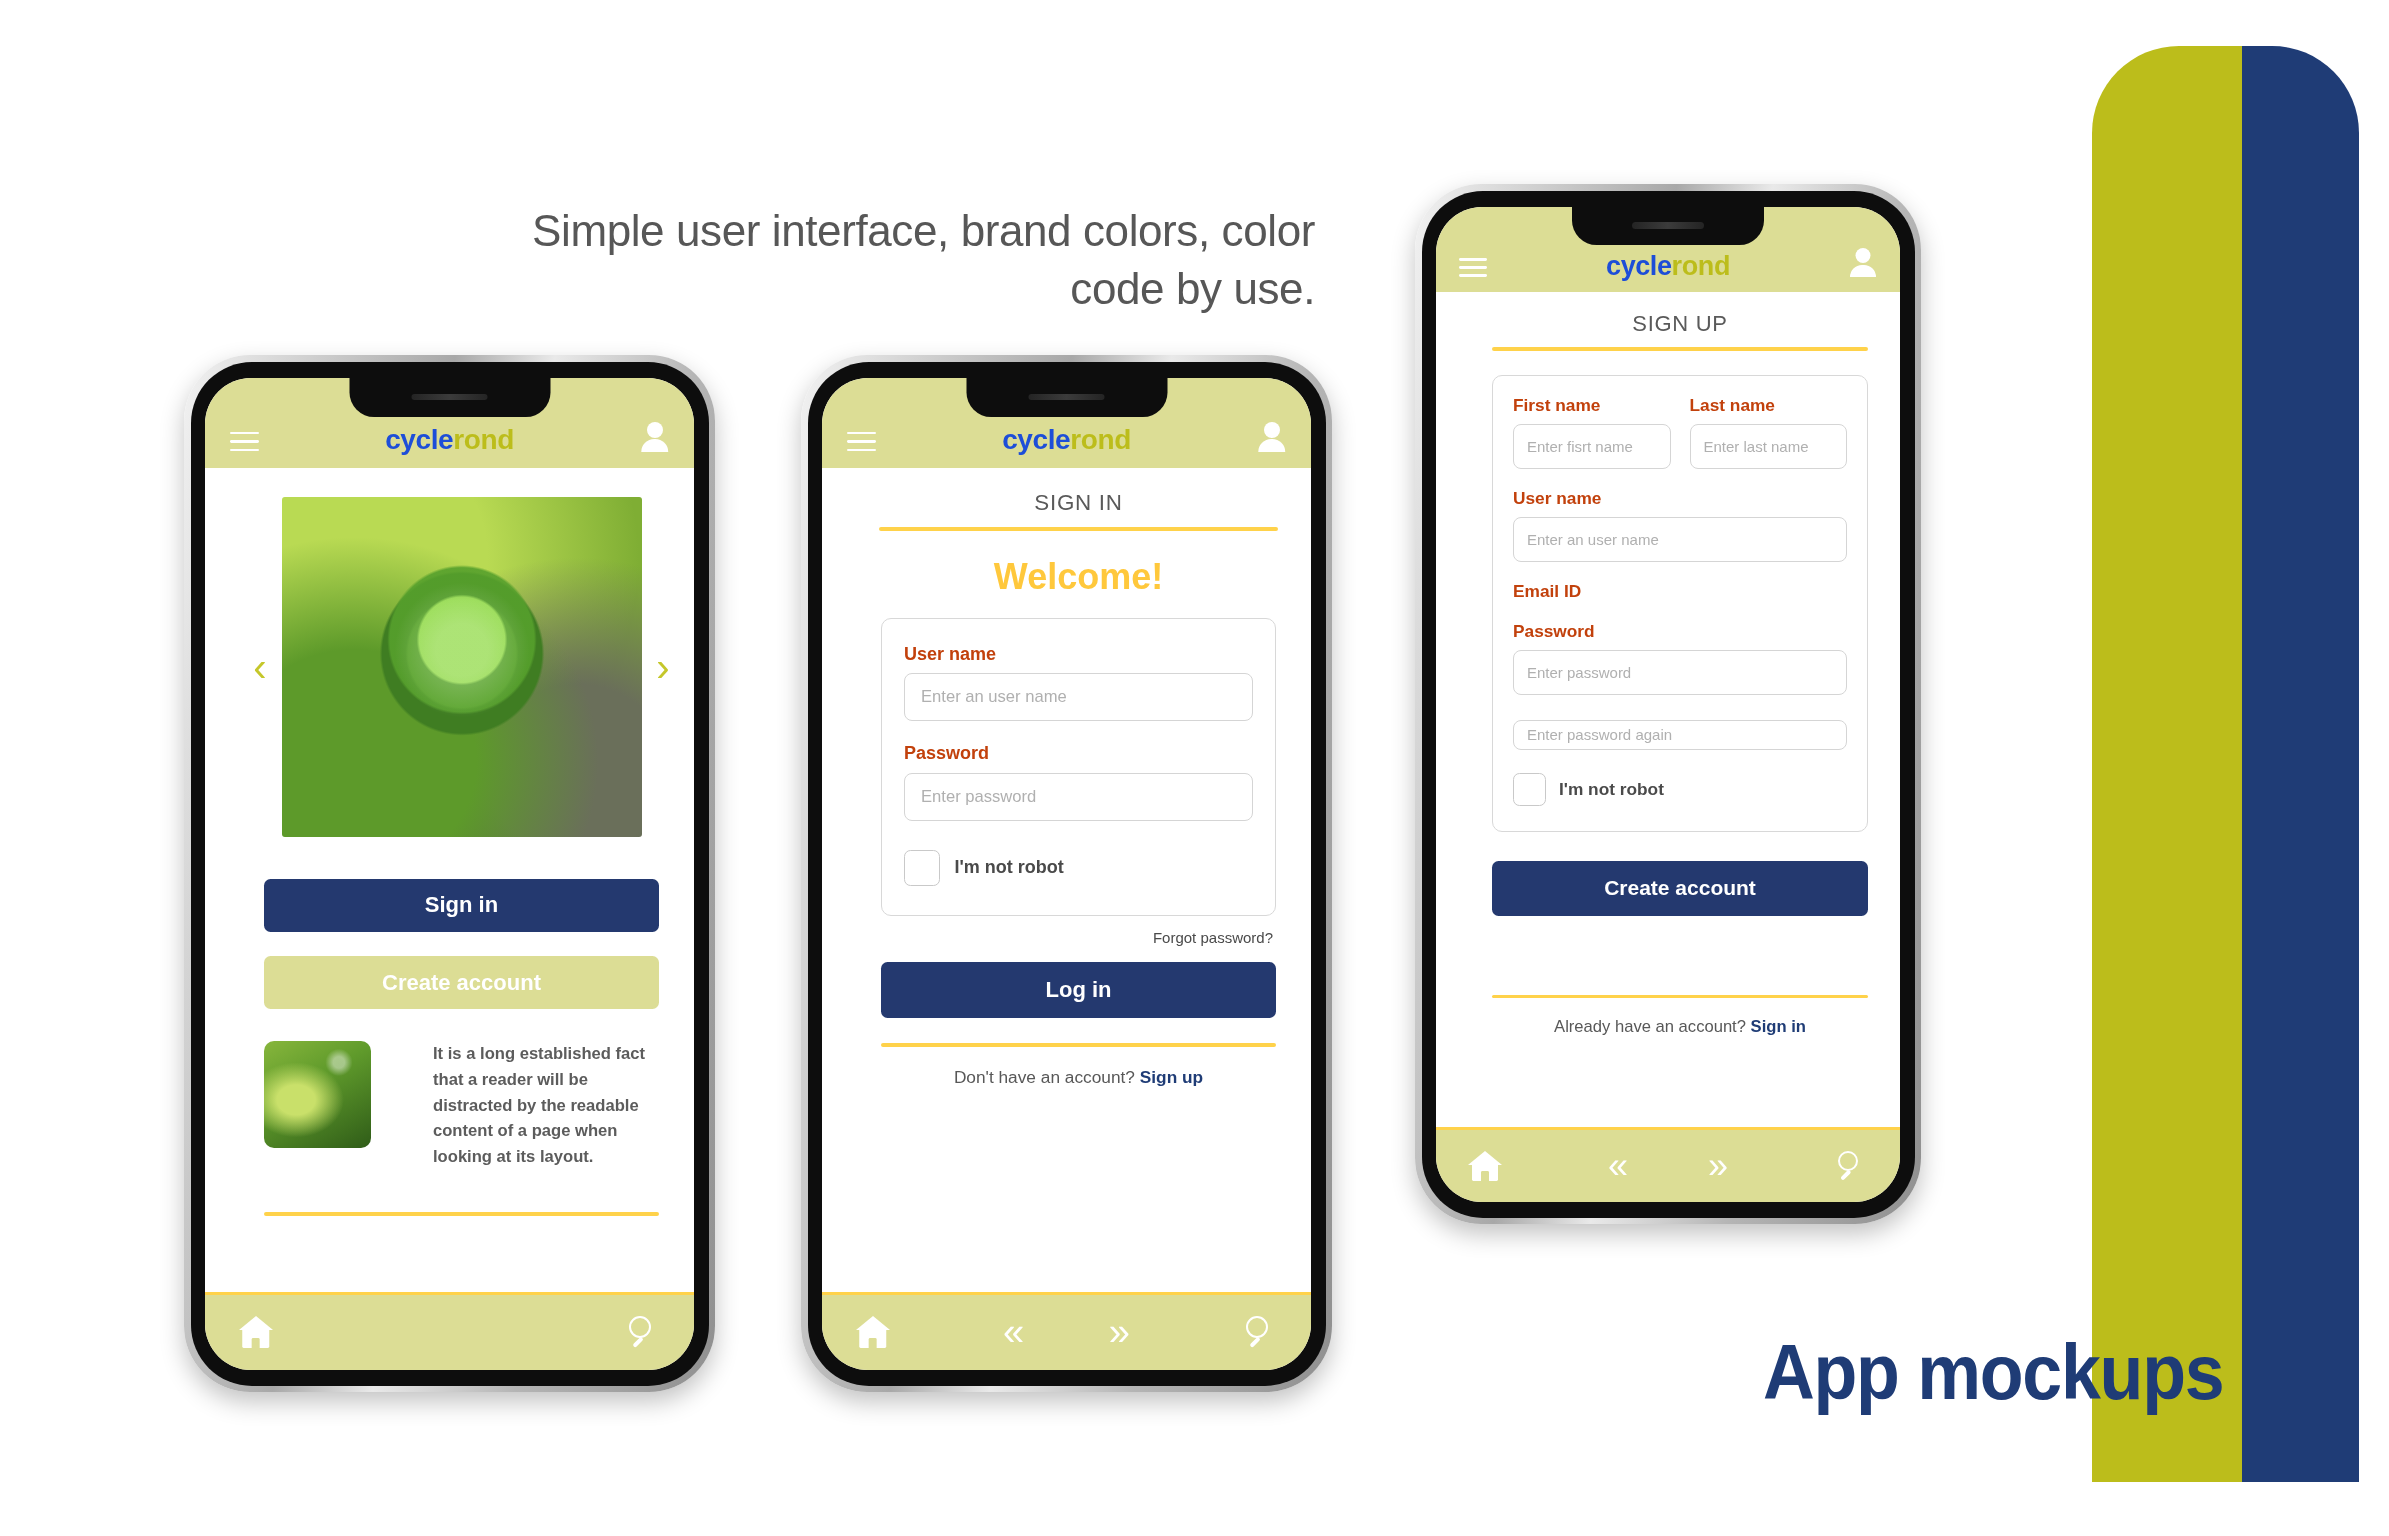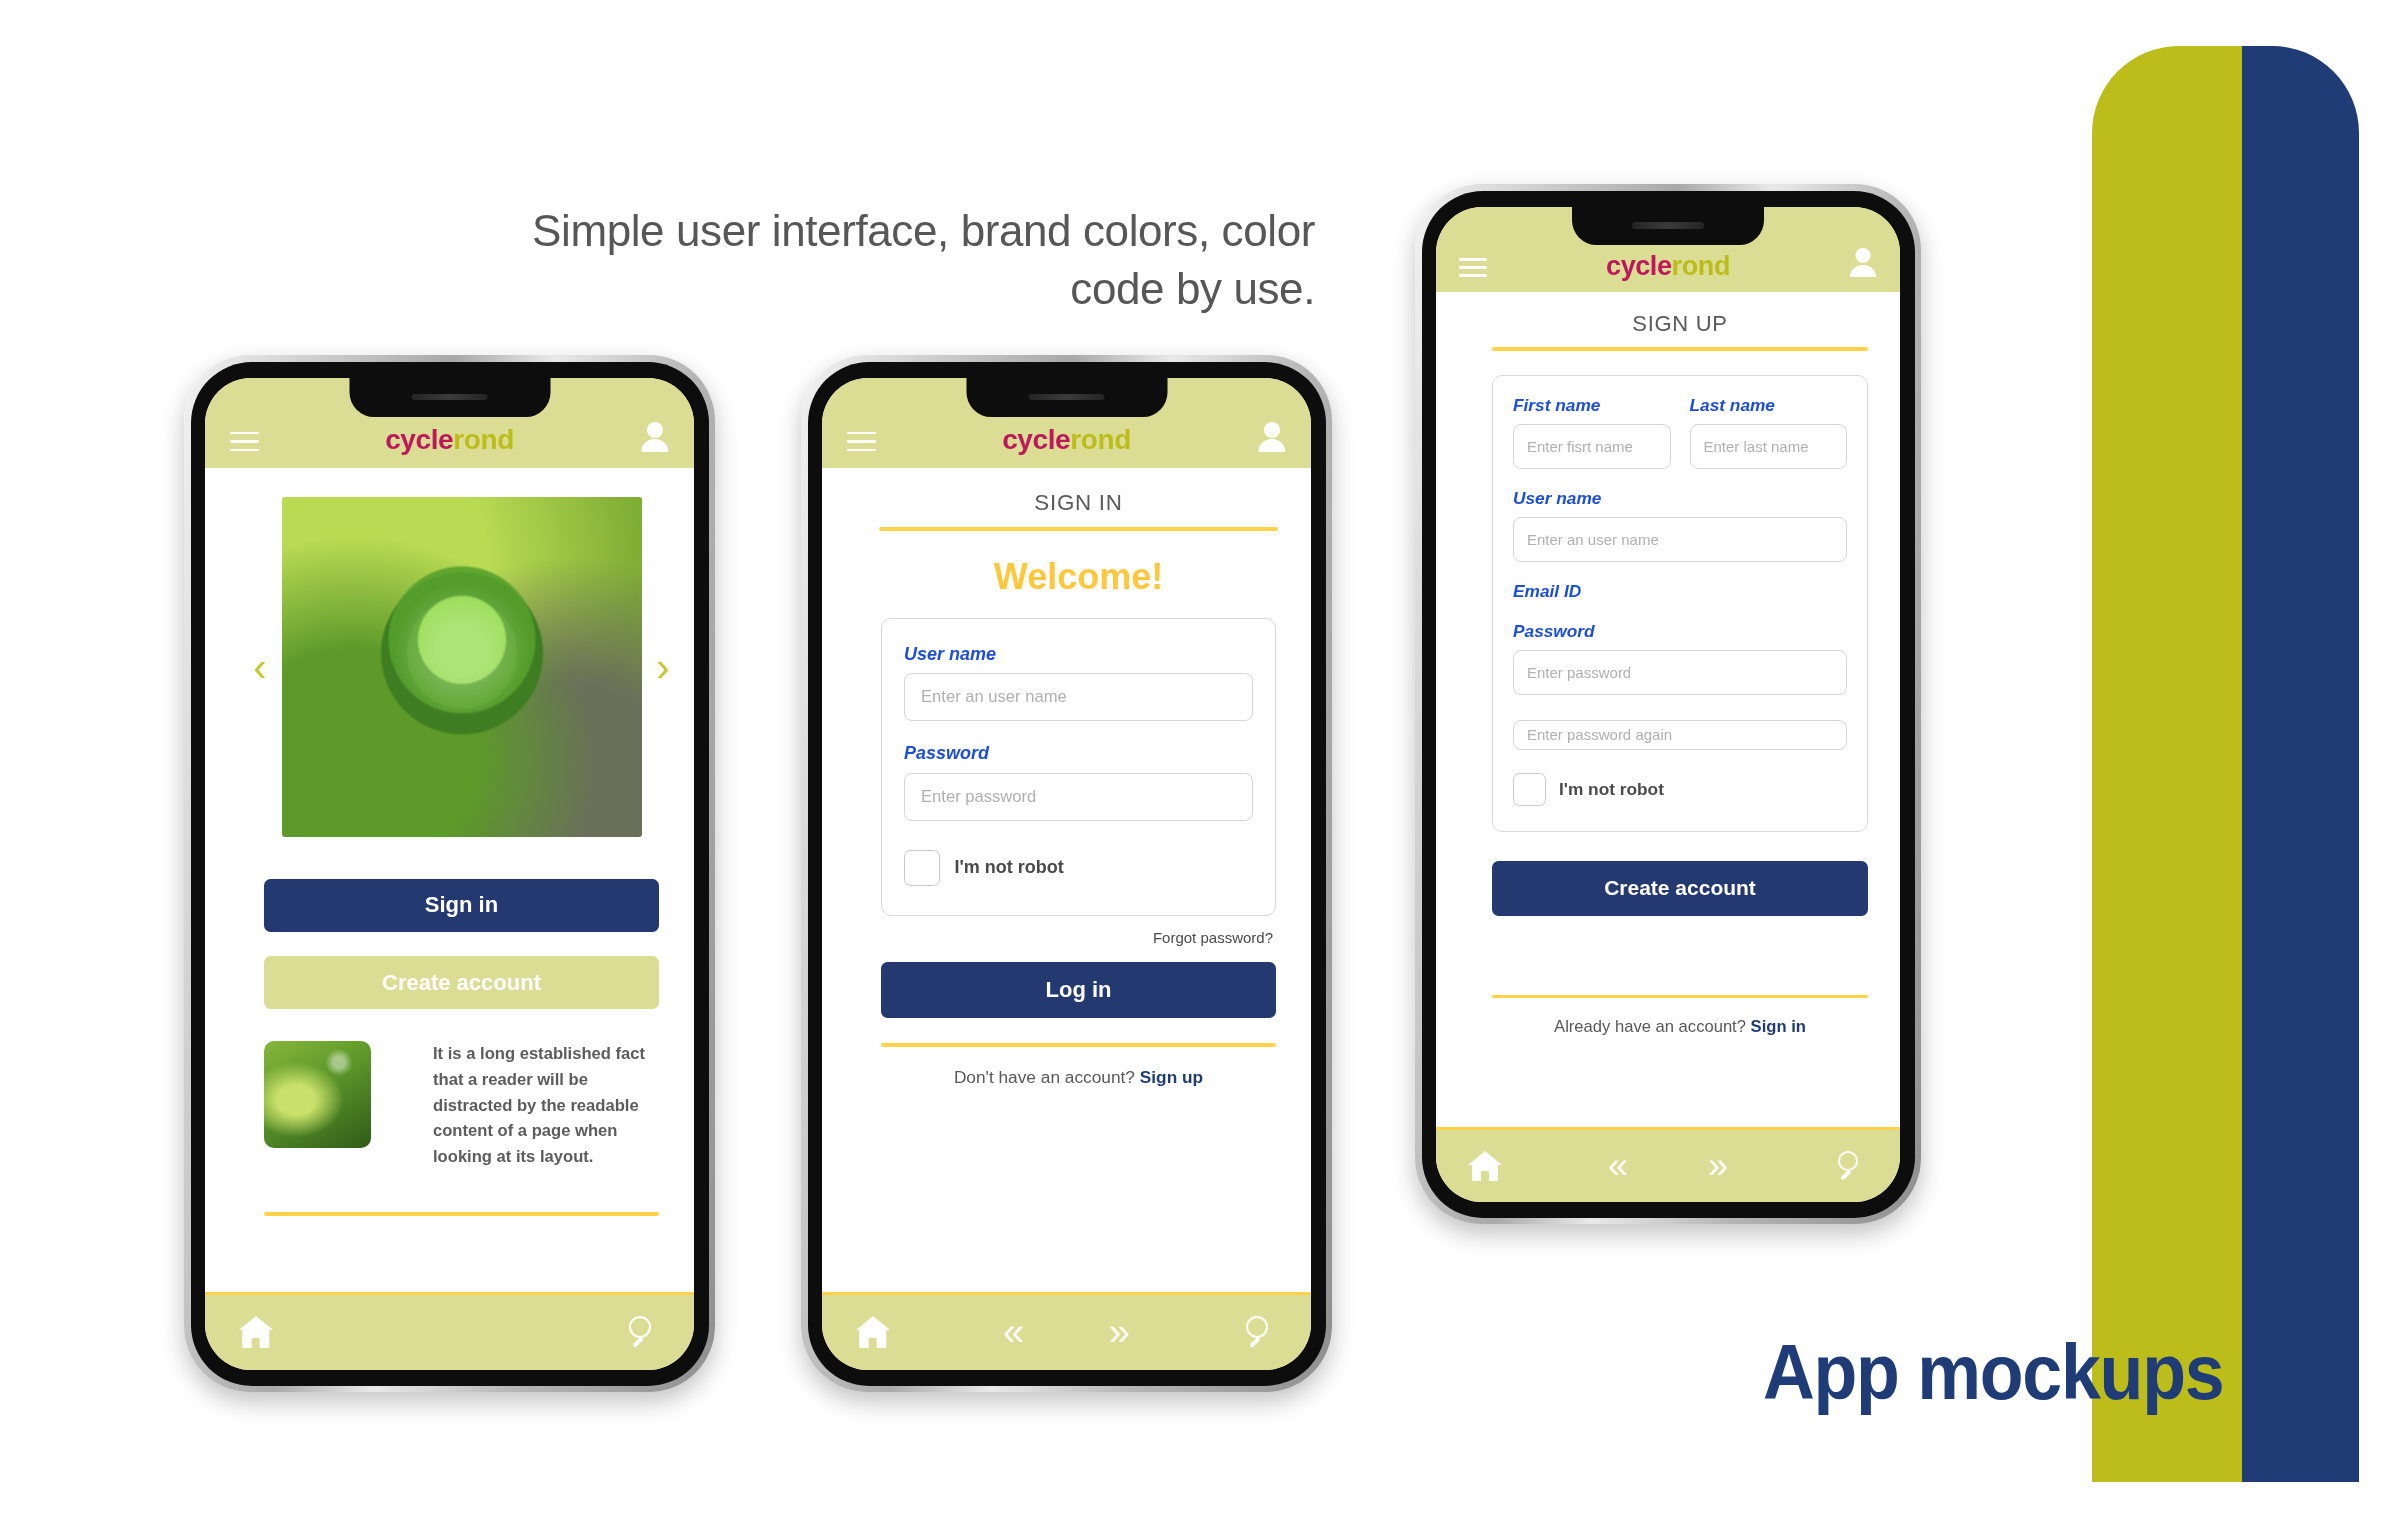--- a/index.html
+++ b/index.html
@@ -79,35 +79,35 @@
     display: flex;
     align-items: flex-end;
     justify-content: space-between;
     position: relative;
     z-index: 2;
     flex: none;
   }
   .hamburger { display: flex; flex-direction: column; justify-content: space-between; }
   .hamburger span { display: block; background: #ffffff; border-radius: 1.4px; }
   .logo { font-weight: 700; letter-spacing: -0.4px; line-height: 1; white-space: nowrap; }
-  .logo .a { color: #be185d; }
+  .logo .a { color: #1d4ed8; }
   .logo .b { color: #bcbd1b; }
   .avatar-icon { position: relative; }
   .avatar-icon .head { position: absolute; background: #fff; border-radius: 50%; left: 50%; transform: translateX(-50%); top: 0; }
   .avatar-icon .body { position: absolute; background: #fff; left: 50%; transform: translateX(-50%); bottom: 0; }
 
   
   .screen-body { flex: 1; background: #fff; position: relative; overflow: hidden; margin-left: 24px; }
 
   .section-title { text-align: center; color: #5a5a5a; font-weight: 400; }
   .gold-rule { background: #ffd24a; border-radius: 2.9px; }
   .welcome { text-align: center; color: #ffc83c; font-weight: 700; }
 
   .form-card { border: 1.2px solid #d8d8d8; border-radius: 10px; background: #fff; }
-  .field-label { color: #1d4ed8; font-weight: 600; font-style: italic; }
+  .field-label { color: #c2410c; font-weight: 600; }
   .input-box {
     border: 1.2px solid #d5d5d5;
     border-radius: 8px;
     background: #fff;
     display: flex;
     align-items: center;
     color: #b0b0b0;
   }
   .checkbox-row { display: flex; align-items: center; }
   .checkbox {

